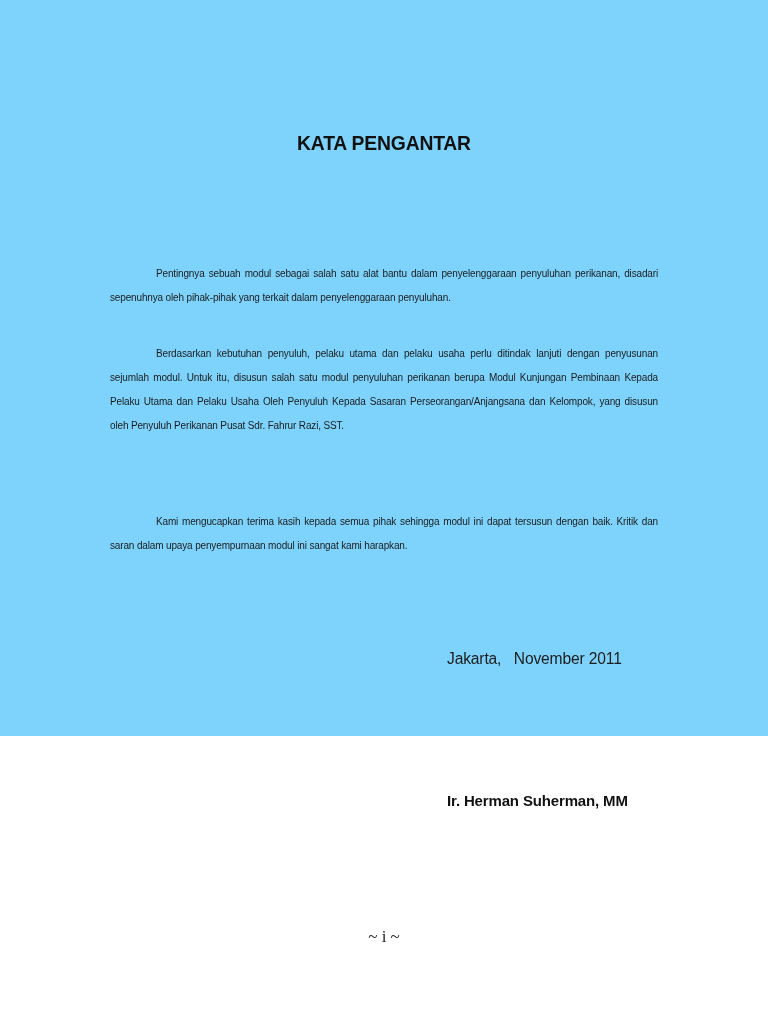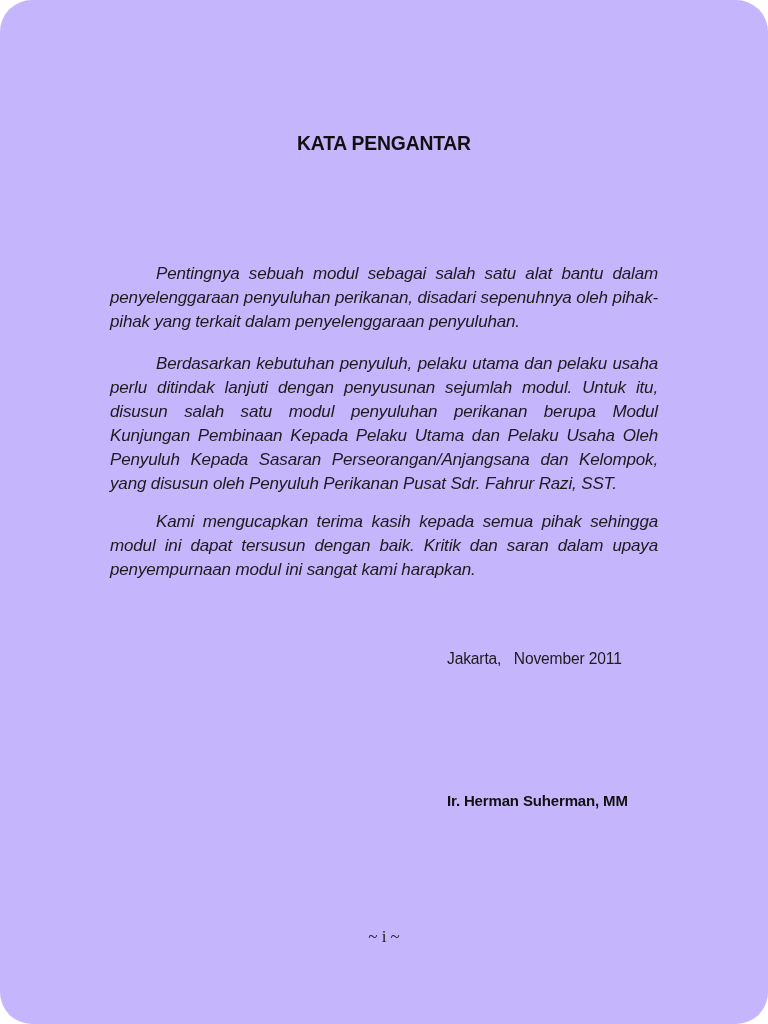--- a/index.html
+++ b/index.html
@@ -12,56 +12,54 @@
       height: 1024px;
       position: relative;
       overflow: hidden;
       font-family: "Liberation Sans", sans-serif;
       color: #1a1a1a;
     }
     .page {
       position: absolute;
       left: 0; top: 0;
       width: 768px;
-      height: 1024px;
-      background: #c4b5fd;
-      border-radius: 32px;
+      height: 736px;
+      background: #7dd3fc;
     }
     .title {
       position: absolute;
       left: 0;
       top: 131px;
       width: 768px;
       text-align: center;
       font-family: "Liberation Sans", sans-serif;
       font-weight: bold;
       font-size: 21px;
       letter-spacing: -0.2px;
       color: #111111;
       transform: scaleX(0.92);
       transform-origin: center;
     }
     .body-text {
       position: absolute;
       left: 110px;
       width: 548px;
-      font-size: 17px;
+      font-size: 10px;
       line-height: 24px;
       text-align: justify;
       color: #1c1c1c;
-      font-style: italic;
     }
     .body-text p {
       margin: 0;
       text-indent: 46px;
       text-align: justify;
       letter-spacing: -0.15px;
     }
     .p1 { top: 262px; }
-    .p2 { top: 352px; }
+    .p2 { top: 342px; }
     .p3 { top: 510px; }
     .sig {
       position: absolute;
       left: 447px;
       font-size: 15.6px;
       color: #1c1c1c;
       white-space: pre;
       letter-spacing: -0.15px;
     }
     .sig-place { top: 634px; margin-top: 16px; }

